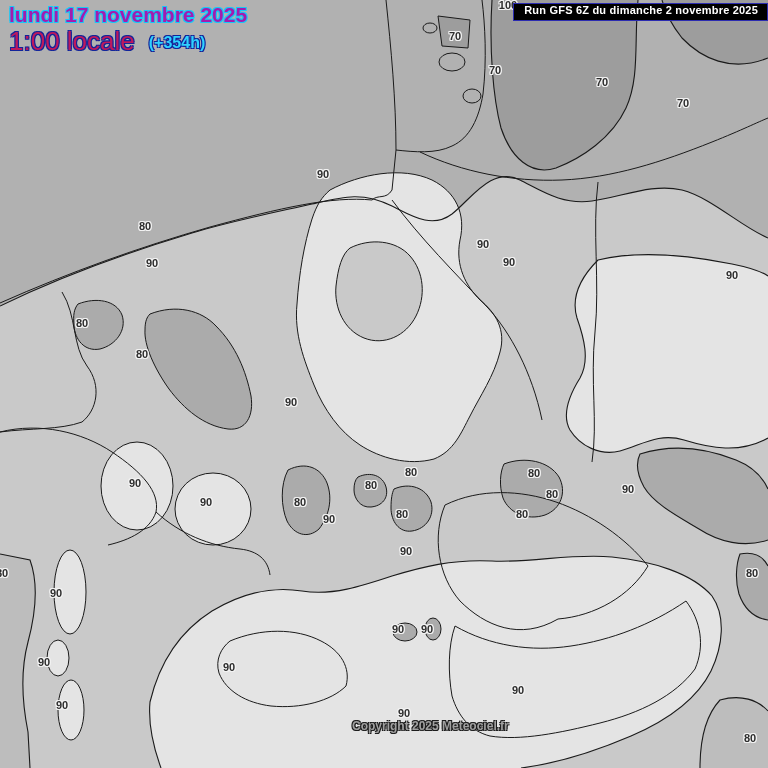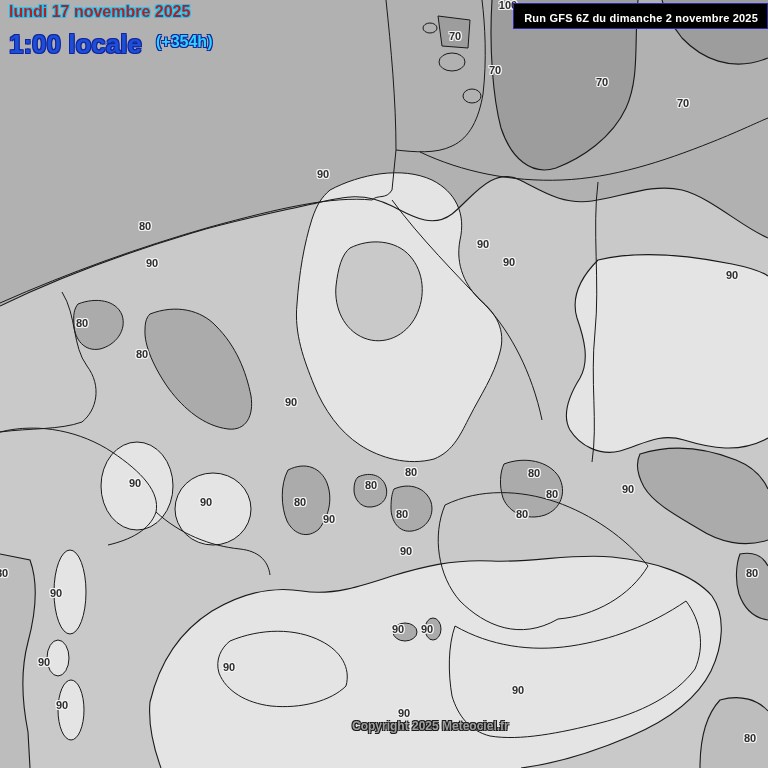--- a/index.html
+++ b/index.html
@@ -9,34 +9,34 @@
 
   
   .clabel{position:absolute;transform:translate(-50%,-50%);
     font:bold 11px "Liberation Sans",sans-serif;color:#2e2e2e;white-space:nowrap;
     text-shadow:-1px -1px 0 #f2f2f2,1px -1px 0 #f2f2f2,-1px 1px 0 #f2f2f2,
                  1px 1px 0 #f2f2f2,0 -1px 0 #f2f2f2,0 1px 0 #f2f2f2,
                 -1px 0 0 #f2f2f2,1px 0 0 #f2f2f2;}
 
   
   .hdr{position:absolute;left:9px;top:4px;line-height:1.05;}
-  .hdr-date{font-size:16px;font-weight:bold;color:#b91c1c;
+  .hdr-date{font-size:21px;font-weight:bold;color:#a21caf;
     text-shadow:-1px -1px 0 #16c8f8,1px -1px 0 #16c8f8,-1px 1px 0 #16c8f8,1px 1px 0 #16c8f8;}
   .hdr-timeline{margin-top:2px;display:flex;align-items:center;gap:14px;}
-  .hdr-time{font-size:26px;font-weight:bold;color:#1d4ed8;
-    text-shadow:-1px -1px 0 #12249a,1px -1px 0 #12249a,-1px 1px 0 #12249a,1px 1px 0 #12249a;margin-top:8px;}
+  .hdr-time{font-size:26px;font-weight:normal;color:#be185d;
+    text-shadow:-1px -1px 0 #12249a,1px -1px 0 #12249a,-1px 1px 0 #12249a,1px 1px 0 #12249a;}
   .hdr-offset{font-size:16px;font-weight:bold;color:#2fd2ff;padding-top:4px;
     text-shadow:-1px -1px 0 #12249a,1px -1px 0 #12249a,-1px 1px 0 #12249a,1px 1px 0 #12249a;}
   .hdr-var{margin-top:16px;font-size:16px;font-weight:bold;color:#2446d2;
     text-shadow:-1px -1px 0 #16c8f8,1px -1px 0 #16c8f8,-1px 1px 0 #16c8f8,1px 1px 0 #16c8f8;}
 
   
   .banner{position:absolute;top:3px;right:0;background:#000;color:#fff;
     border:1px solid #2b2bb0;font:bold 11px "Liberation Sans",sans-serif;
-    padding:8px 9px 4px 10px;letter-spacing:.2px;}
+    padding:0 9px 4px 10px;letter-spacing:.2px;}
 
   
   .copyright{position:absolute;left:352px;top:719px;
     font:bold 12px "Liberation Sans",sans-serif;color:#a0a0a0;
     text-shadow:-1px -1px 0 #1c1c1c,1px -1px 0 #1c1c1c,-1px 1px 0 #1c1c1c,1px 1px 0 #1c1c1c;}
 </style>
 </head>
 <body>
 
 <div class="stage">

